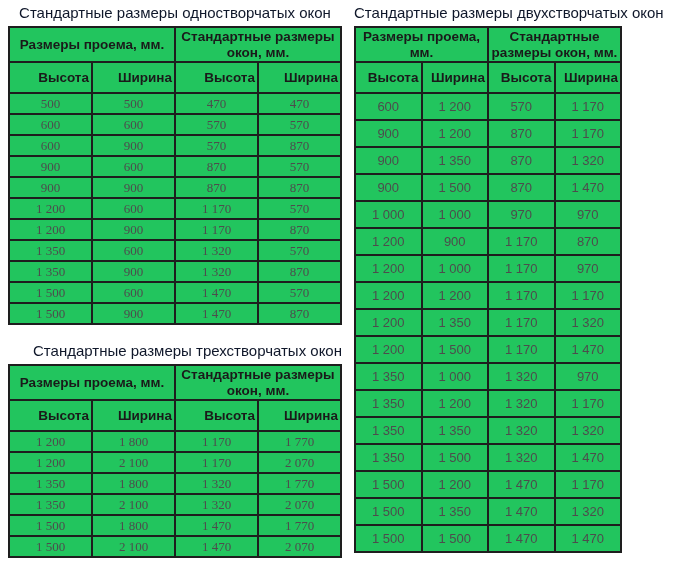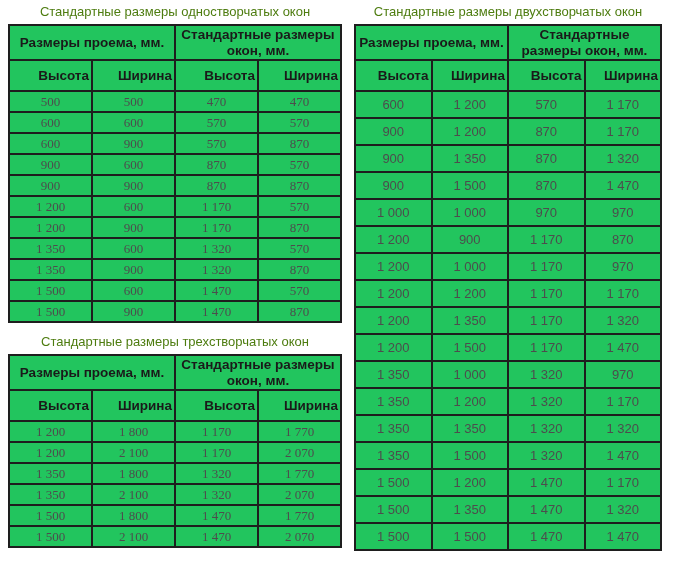--- a/index.html
+++ b/index.html
@@ -9,30 +9,30 @@
   }
   .canvas {
     position: relative;
     width: 700px;
     height: 562px;
     background: #ffffff;
     overflow: hidden;
   }
   .col { position: absolute; top: 0; }
   .col-left  { left: 8px;  width: 334px; }
-  .col-right { left: 354px; width: 308px; }
+  .col-right { left: 354px; width: 268px; }
 
   .tbl-title {
     text-align: center;
-    font-size: 13px;
-    color: #4d7c0f;
+    font-size: 15px;
+    color: #0f172a;
     padding: 4px 0 5px 0;
     white-space: nowrap;
   }
-  .tbl-title.spaced { margin-top: 7px; }
+  .tbl-title.spaced { margin-top: 13px; text-align: right; }
 
   table {
     width: 100%;
     border-collapse: collapse;
     table-layout: fixed;
     background: #22c55e;
   }
   th, td {
     border: 2px solid #1e1e1e;
     text-align: center;

